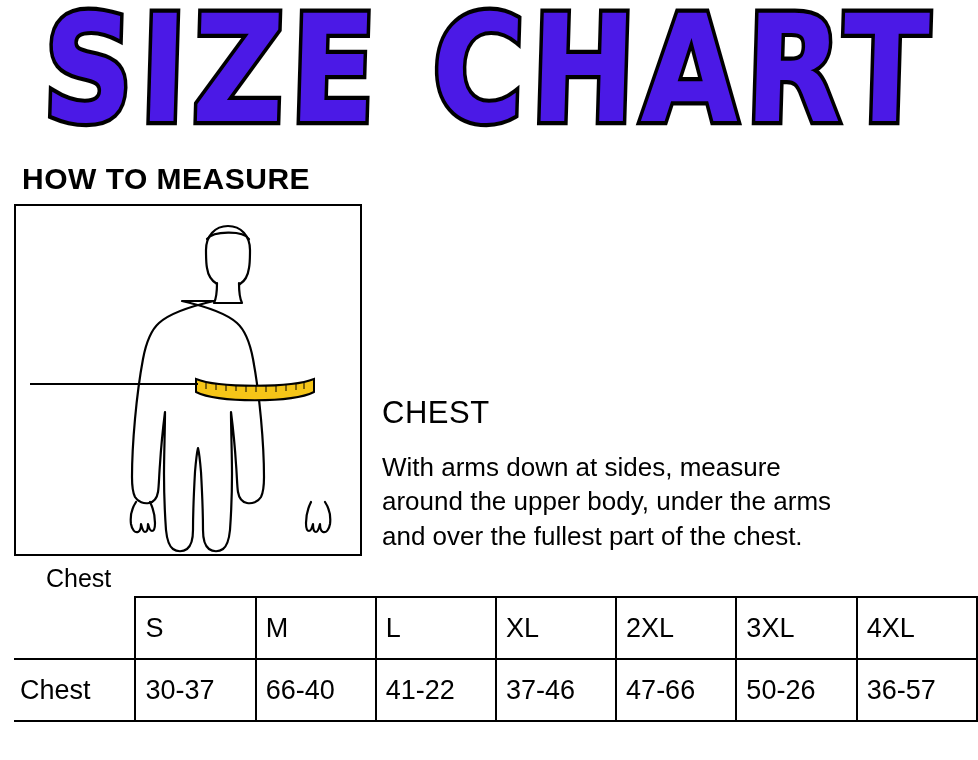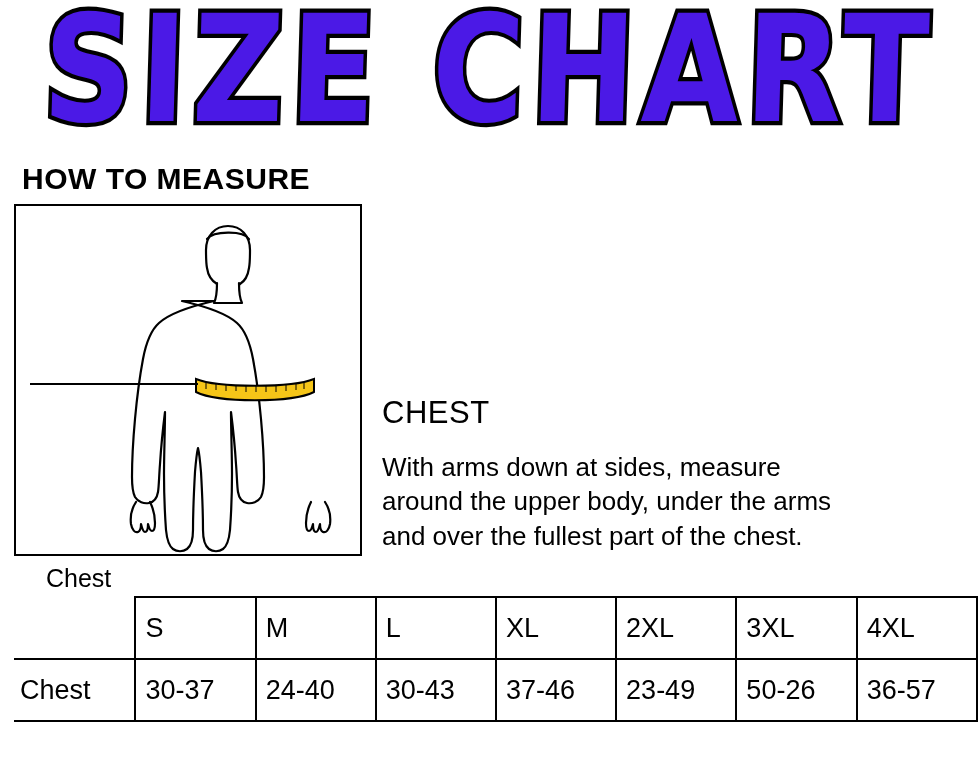--- a/index.html
+++ b/index.html
@@ -219,21 +219,21 @@
     <td class="val">M</td>
     <td class="val">L</td>
     <td class="val">XL</td>
     <td class="val">2XL</td>
     <td class="val">3XL</td>
     <td class="val">4XL</td>
   </tr>
   <tr>
     <td class="rowhead">Chest</td>
     <td class="val">30-37</td>
-    <td class="val">24-40</td>
-    <td class="val">30-43</td>
+    <td class="val">66-40</td>
+    <td class="val">41-22</td>
     <td class="val">37-46</td>
-    <td class="val">23-49</td>
+    <td class="val">47-66</td>
     <td class="val">50-26</td>
     <td class="val">36-57</td>
   </tr>
 </tbody>
   </table>
 
 </body></html>

